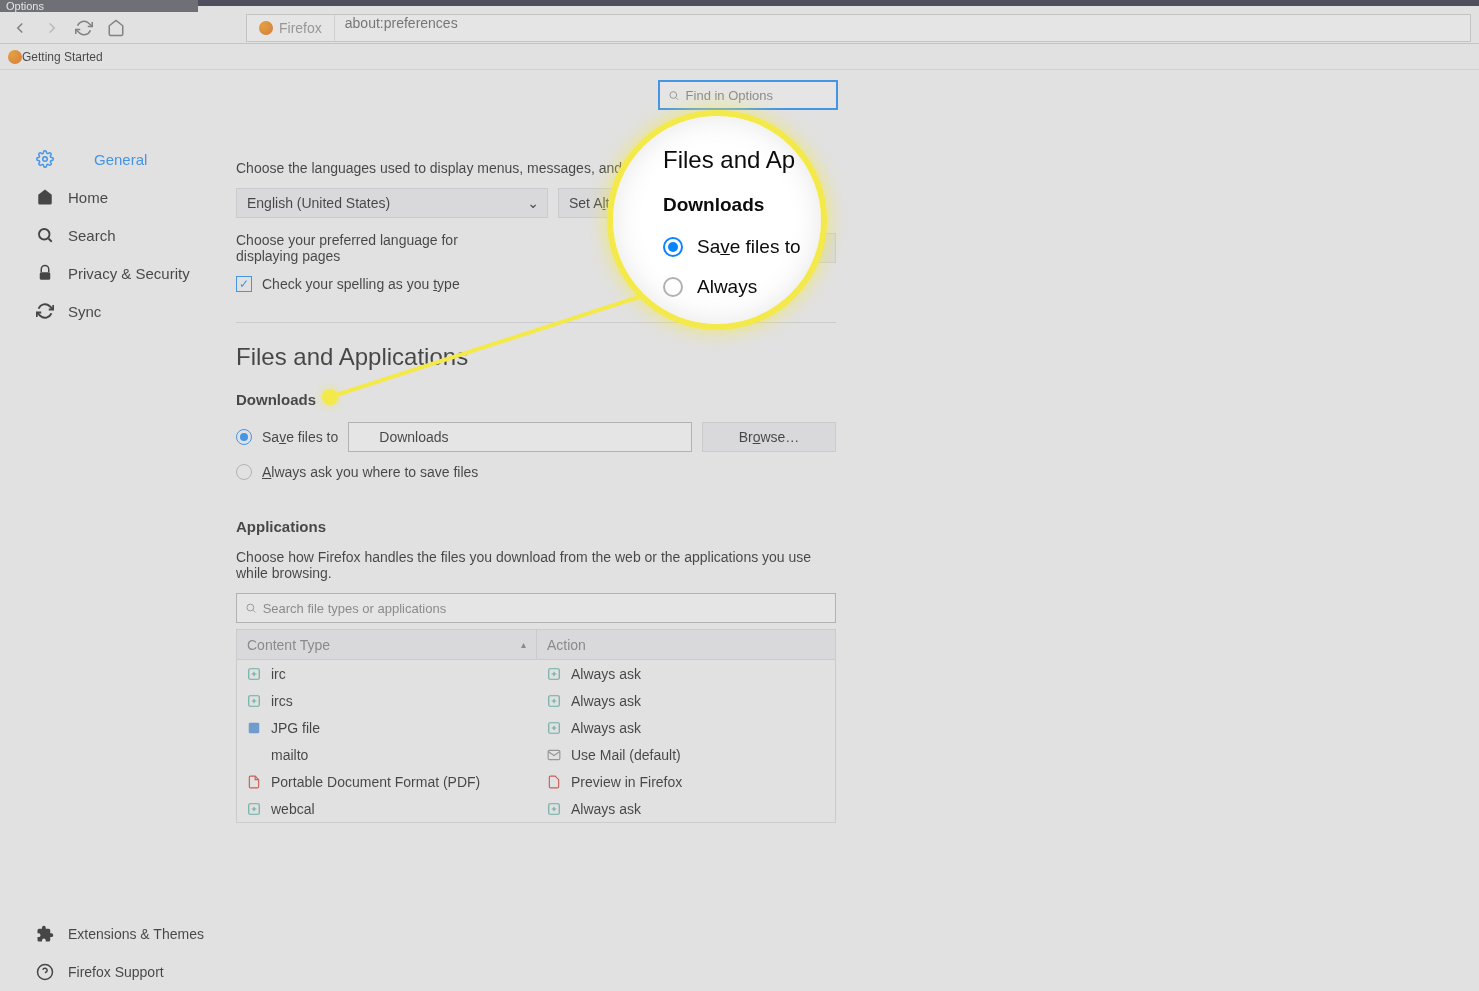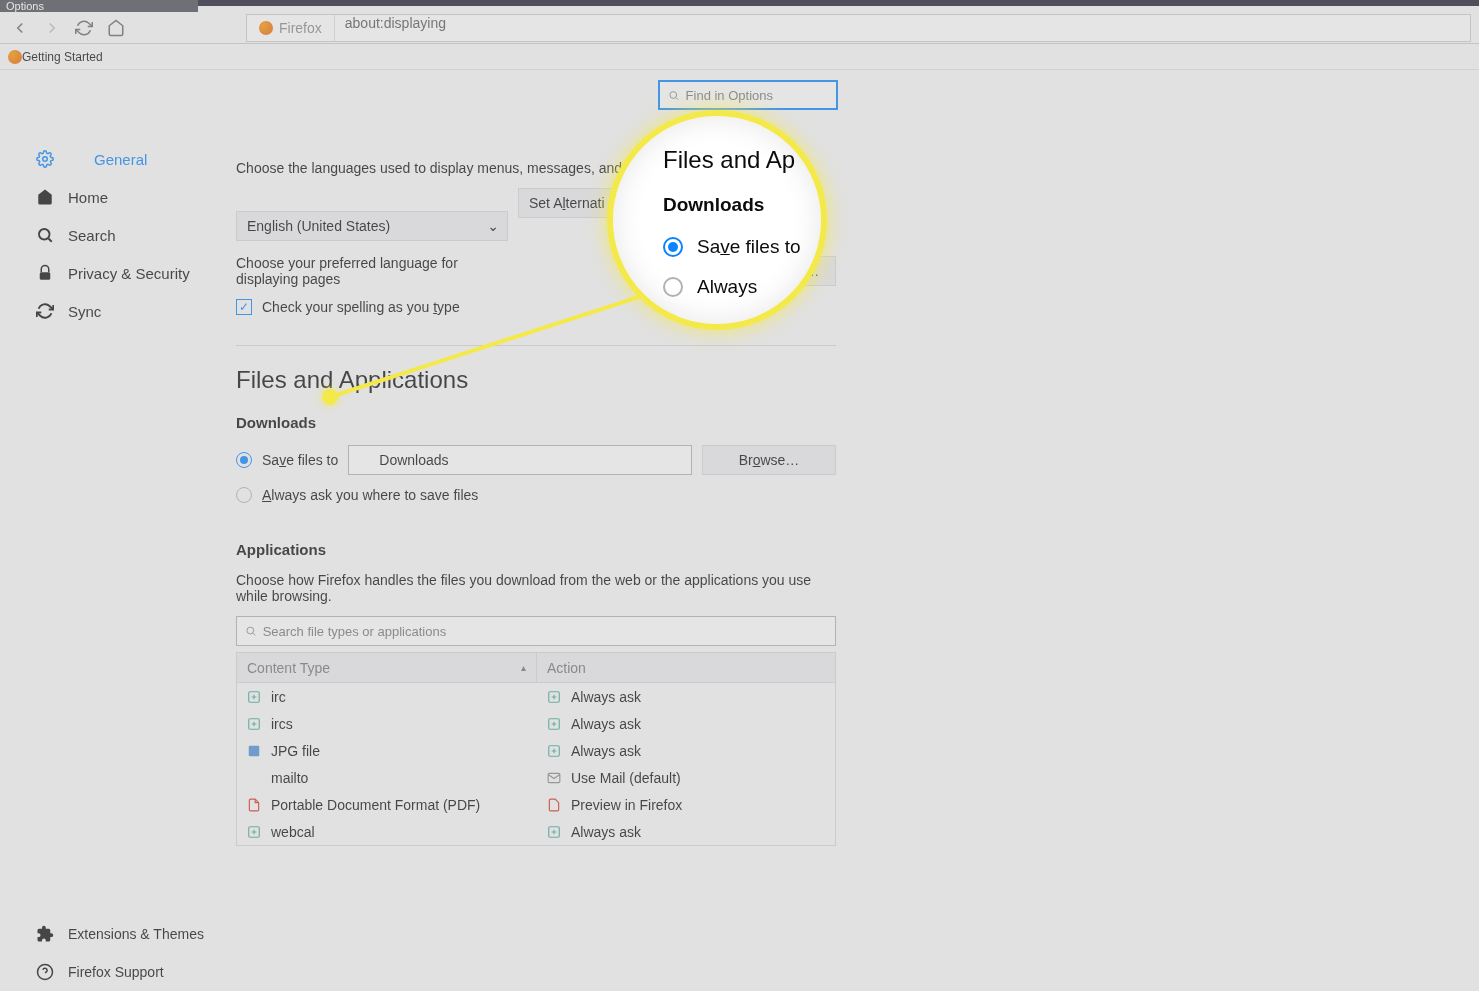--- a/index.html
+++ b/index.html
@@ -38,21 +38,21 @@
 
 .main { flex: 1; padding-top: 20px; position: relative; }
 .search-options { position: absolute; top: 10px; left: 422px; width: 180px; height: 30px; border: 2px solid #0a84ff; background: #fff; display: flex; align-items: center; padding: 0 8px; gap: 6px; }
 .search-options input { border: none; outline: none; font-size: 13px; width: 100%; color: #888; background: transparent; }
 
 .section { width: 600px; padding-top: 70px; }
 .section-desc { color: #0c0c0d; margin-bottom: 12px; font-size: 14px; }
 .lang-row { display: flex; gap: 10px; margin-bottom: 14px; }
 .select-box { background: #ededf0; border: 1px solid #d7d7db; height: 30px; display: flex; align-items: center; padding: 0 10px; font-size: 14px; position: relative; }
 .select-box .chevron { position: absolute; right: 8px; }
-.lang-select { width: 272px; margin-top: 23px; }
+.lang-select { width: 312px; }
 .alt-btn { width: 120px; }
 .choose-btn { width: 120px; height: 30px; background: #ededf0; border: 1px solid #d7d7db; display: flex; align-items: center; justify-content: center; margin-left: 242px; font-size: 14px; }
 .lang-pref-row { display: flex; align-items: center; margin-bottom: 12px; }
 
 .check-row { display: flex; align-items: center; gap: 10px; font-size: 14px; }
 .checkbox { width: 16px; height: 16px; border: 1px solid #0a84ff; display: flex; align-items: center; justify-content: center; color: #0a84ff; font-size: 12px; }
 
 hr { border: none; border-top: 1px solid #d7d7db; margin: 30px 0 20px 0; }
 
 h2 { font-weight: 300; font-size: 24px; margin-bottom: 20px; }
@@ -132,21 +132,21 @@
       <svg class="icon-svg" viewBox="0 0 24 24" fill="none" stroke="currentColor" stroke-width="2">
           <path d="M3 9l9-7 9 7v11a2 2 0 01-2 2H5a2 2 0 01-2-2z"></path>
         </svg>
     </div>
   </div>
   <div class="url-bar">
     <div class="url-identity">
       <div class="firefox-favicon"></div>
       <span class="url-identity-text">Firefox</span>
     </div>
-    <span class="url-text">about:displaying</span>
+    <span class="url-text">about:preferences</span>
   </div>
 </div>
 
 <div class="bookmark-bar">
   <div class="bookmark-item">
     <div class="firefox-favicon"></div>
     <span>Getting Started</span>
   </div>
 </div>
 

